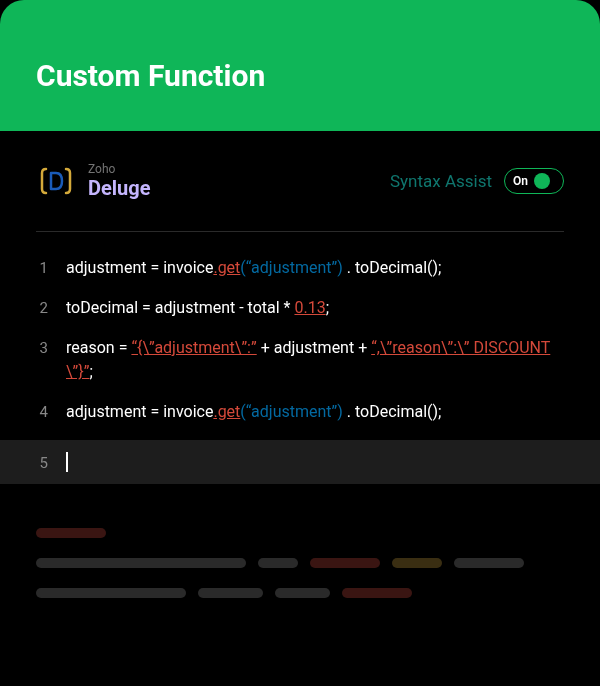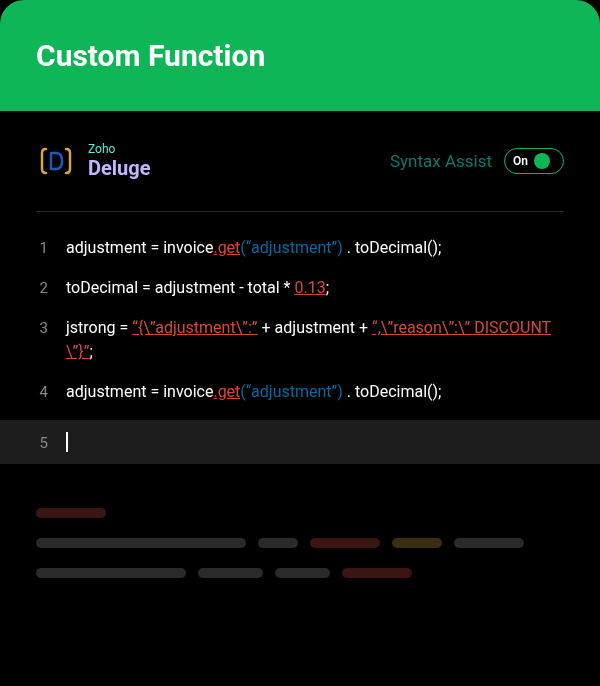--- a/index.html
+++ b/index.html
@@ -18,20 +18,21 @@
   overflow: hidden;
 }
 .header {
   background: #0fb658;
   padding: 38px 36px;
 }
 .header-title {
   color: #fff;
   font-size: 30px;
   font-weight: 700;
+  margin-top: 20px;
 }
 .toolbar {
   display: flex;
   align-items: center;
   justify-content: space-between;
   padding: 30px 36px 20px 36px;
 }
 .logo-group {
   display: flex;
   align-items: center;
@@ -43,21 +44,21 @@
   display: flex;
   align-items: center;
   justify-content: center;
 }
 .logo-text {
   display: flex;
   flex-direction: column;
   line-height: 1.1;
 }
 .logo-brand {
-  color: #5eead4;
+  color: #737373;
   font-size: 12px;
   font-weight: 400;
 }
 .logo-product {
   color: #c4b5fd;
   font-size: 20px;
   font-weight: 700;
 }
 .syntax-group {
   display: flex;
@@ -186,21 +187,21 @@
       <div class="code-line">
         <div class="line-num">1</div>
         <div class="line-code"><span>adjustment = invoice</span><span class="c-red">.get</span><span class="c-orange">(“adjustment”)</span><span> . toDecimal();</span></div>
       </div>
       <div class="code-line">
         <div class="line-num">2</div>
         <div class="line-code"><span>toDecimal = adjustment - total * </span><span class="c-red">0.13</span><span>;</span></div>
       </div>
       <div class="code-line">
         <div class="line-num">3</div>
-        <div class="line-code"><span>jstrong = </span><span class="c-red">“{\”adjustment\”:”</span><span> + adjustment + </span><span class="c-red">“,\”reason\”:\” DISCOUNT \”}”</span><span>;</span></div>
+        <div class="line-code"><span>reason = </span><span class="c-red">“{\”adjustment\”:”</span><span> + adjustment + </span><span class="c-red">“,\”reason\”:\” DISCOUNT \”}”</span><span>;</span></div>
       </div>
       <div class="code-line">
         <div class="line-num">4</div>
         <div class="line-code"><span>adjustment = invoice</span><span class="c-red">.get</span><span class="c-orange">(“adjustment”)</span><span> . toDecimal();</span></div>
       </div>
       <div class="active-line">
         <div class="line-num">5</div>
         <span class="cursor"></span>
       </div>
     </div>

